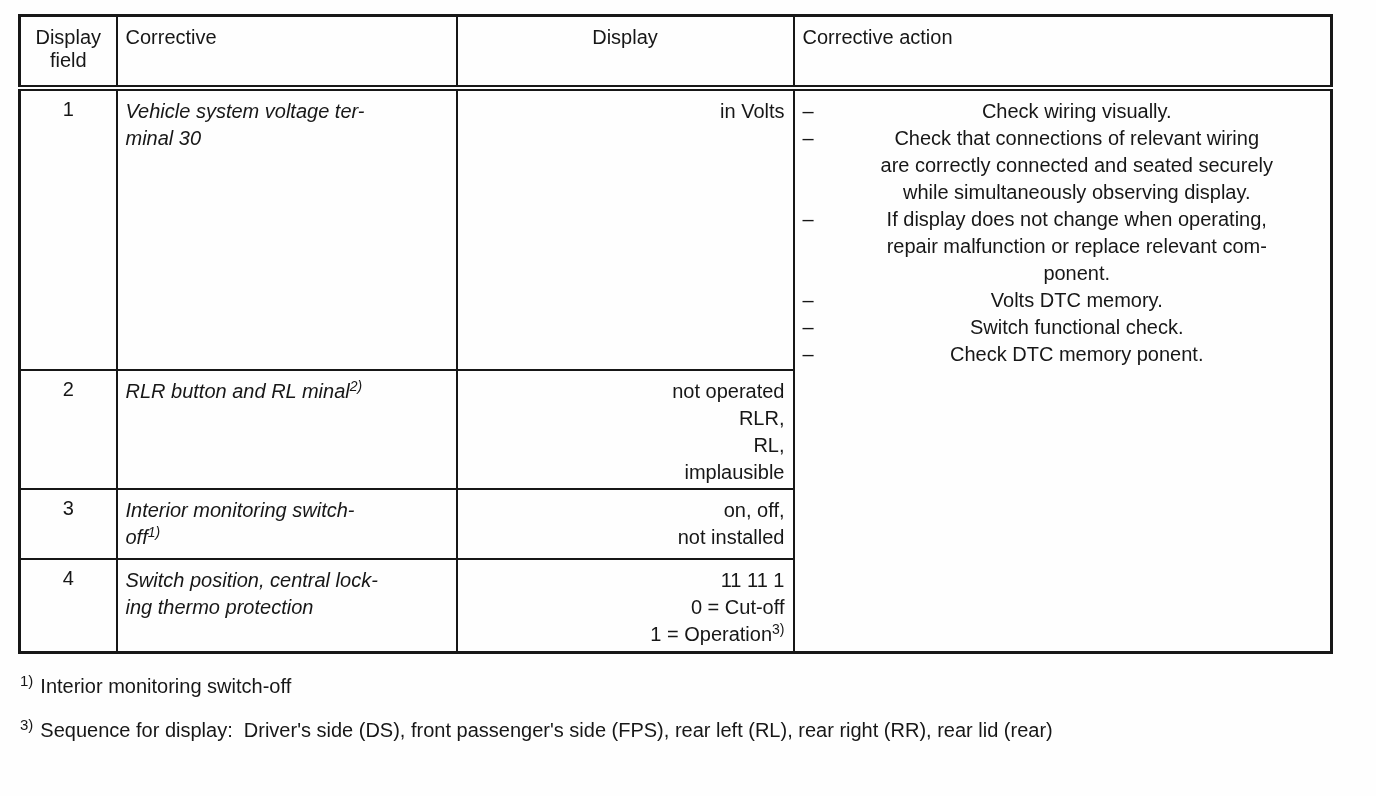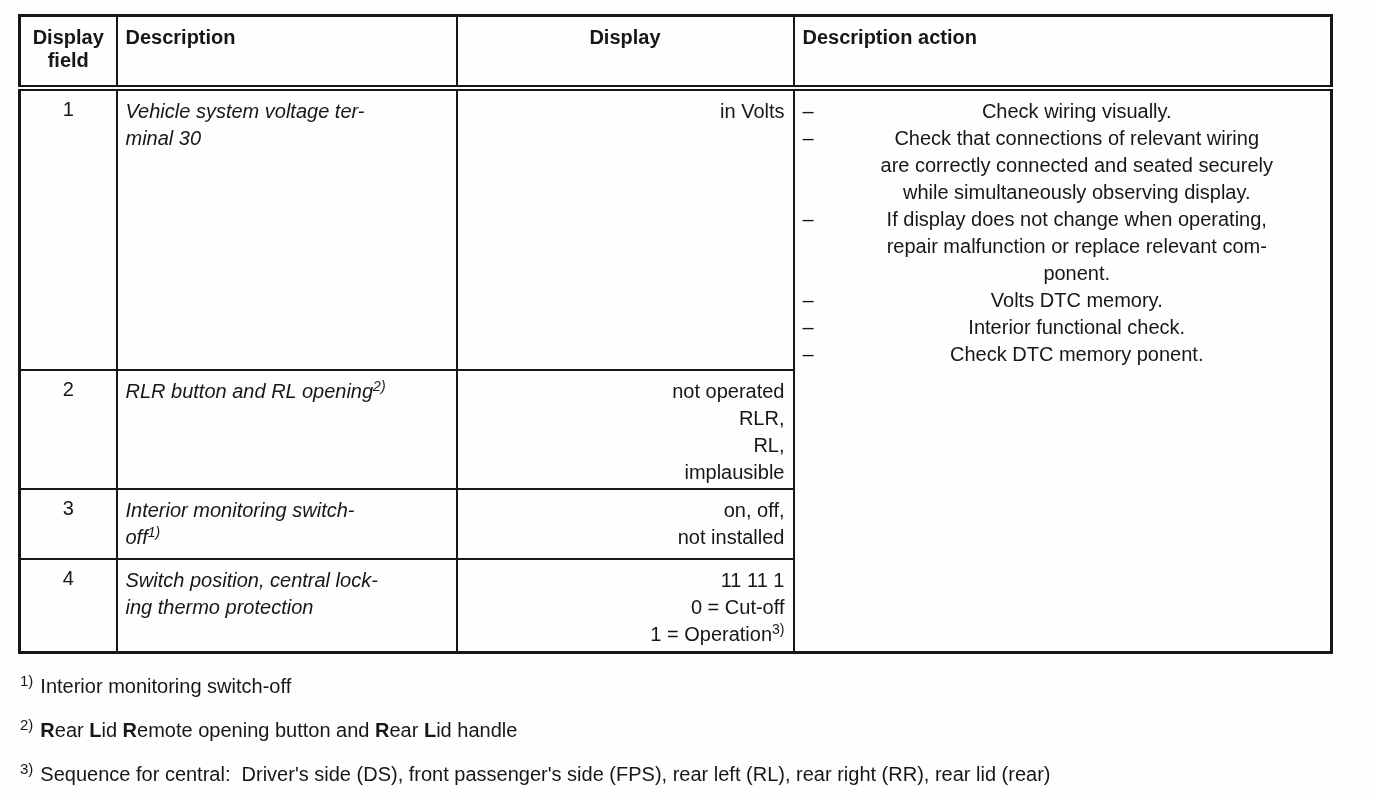--- a/index.html
+++ b/index.html
@@ -19,21 +19,21 @@
     table-layout: fixed;
     border: 3px solid #171717;
   }
   .scan-table th, .scan-table td {
     border: 2px solid #171717;
     vertical-align: top;
     font-size: 20px;
     font-weight: normal;
     padding: 7px 8px 0 8px;
   }
-  .scan-table thead th { border-bottom: 6px double #171717; height: 72px; padding-top: 9px; font-weight: bold; }
+  .scan-table thead th { border-bottom: 6px double #171717; height: 72px; padding-top: 9px; }
   .th-field, .th-display { font-weight: bold; text-align: center; }
   .th-desc, .th-corr { text-align: left; }
   .r1 { height: 282px; }
   .r2 { height: 119px; }
   .r3 { height: 70px; }
   .r4 { height: 94px; }
   .cell-field { text-align: center; }
   .cell-desc { line-height: 27px; font-style: italic; }
   .cell-display { text-align: right; line-height: 27px; }
   .cell-corrective { line-height: 27px; padding-left: 9px; }
@@ -55,23 +55,23 @@
   <colgroup>
     <col style="width:97px">
       <col style="width:340px">
       <col style="width:337px">
       <col style="width:538px">
   </colgroup>
   <thead>
     <tr>
       <th class="th-field pre">Display
 field</th>
-      <th class="th-desc">Description</th>
+      <th class="th-desc">Corrective</th>
       <th class="th-display">Display</th>
-      <th class="th-corr">Description action</th>
+      <th class="th-corr">Corrective action</th>
     </tr>
   </thead>
   <tbody>
     <tr class="r1">
       <td class="cell-field">1</td>
       <td class="cell-desc"><span class="pre">Vehicle system voltage ter-
 minal 30</span></td>
       <td class="cell-display"><span class="pre">in Volts</span></td>
       <td class="cell-corrective" rowspan="4">
         <div class="ca-item">
@@ -89,31 +89,31 @@
             <span class="ca-text">If display does not change when operating,
 repair malfunction or replace relevant com-
 ponent.</span>
           </div>
         <div class="ca-item">
             <span class="ca-dash">–</span>
             <span class="ca-text">Volts DTC memory.</span>
           </div>
         <div class="ca-item">
             <span class="ca-dash">–</span>
-            <span class="ca-text">Interior functional check.</span>
+            <span class="ca-text">Switch functional check.</span>
           </div>
         <div class="ca-item">
             <span class="ca-dash">–</span>
             <span class="ca-text">Check DTC memory ponent.</span>
           </div>
       </td>
     </tr>
     <tr class="r2">
       <td class="cell-field">2</td>
-      <td class="cell-desc"><span class="pre">RLR button and RL opening</span><sup class="fn">2)</sup></td>
+      <td class="cell-desc"><span class="pre">RLR button and RL minal</span><sup class="fn">2)</sup></td>
       <td class="cell-display"><span class="pre">not operated
 RLR,
 RL,
 implausible</span></td>
     </tr>
     <tr class="r3">
       <td class="cell-field">3</td>
       <td class="cell-desc"><span class="pre">Interior monitoring switch-
 off</span><sup class="fn">1)</sup></td>
       <td class="cell-display"><span class="pre">on, off,
@@ -125,15 +125,14 @@
 ing thermo protection</span></td>
       <td class="cell-display"><span class="pre">11 11 1
 0 = Cut-off
 1 = Operation</span><sup class="fn">3)</sup></td>
     </tr>
   </tbody>
 </table>
 
 <div class="footnotes">
   <div class="footnote"><span class="fn-marker">1)</span><span class="fn-text">Interior monitoring switch-off</span></div>
-  <div class="footnote"><span class="fn-marker">2)</span><span class="fn-text"><span class="b">R</span><span>ear </span><span class="b">L</span><span>id </span><span class="b">R</span><span>emote opening button and </span><span class="b">R</span><span>ear </span><span class="b">L</span><span>id handle</span></span></div>
-  <div class="footnote"><span class="fn-marker">3)</span><span class="fn-text">Sequence for central:  Driver's side (DS), front passenger's side (FPS), rear left (RL), rear right (RR), rear lid (rear)</span></div>
+  <div class="footnote"><span class="fn-marker">3)</span><span class="fn-text">Sequence for display:  Driver's side (DS), front passenger's side (FPS), rear left (RL), rear right (RR), rear lid (rear)</span></div>
 </div>
 
 </body></html>

